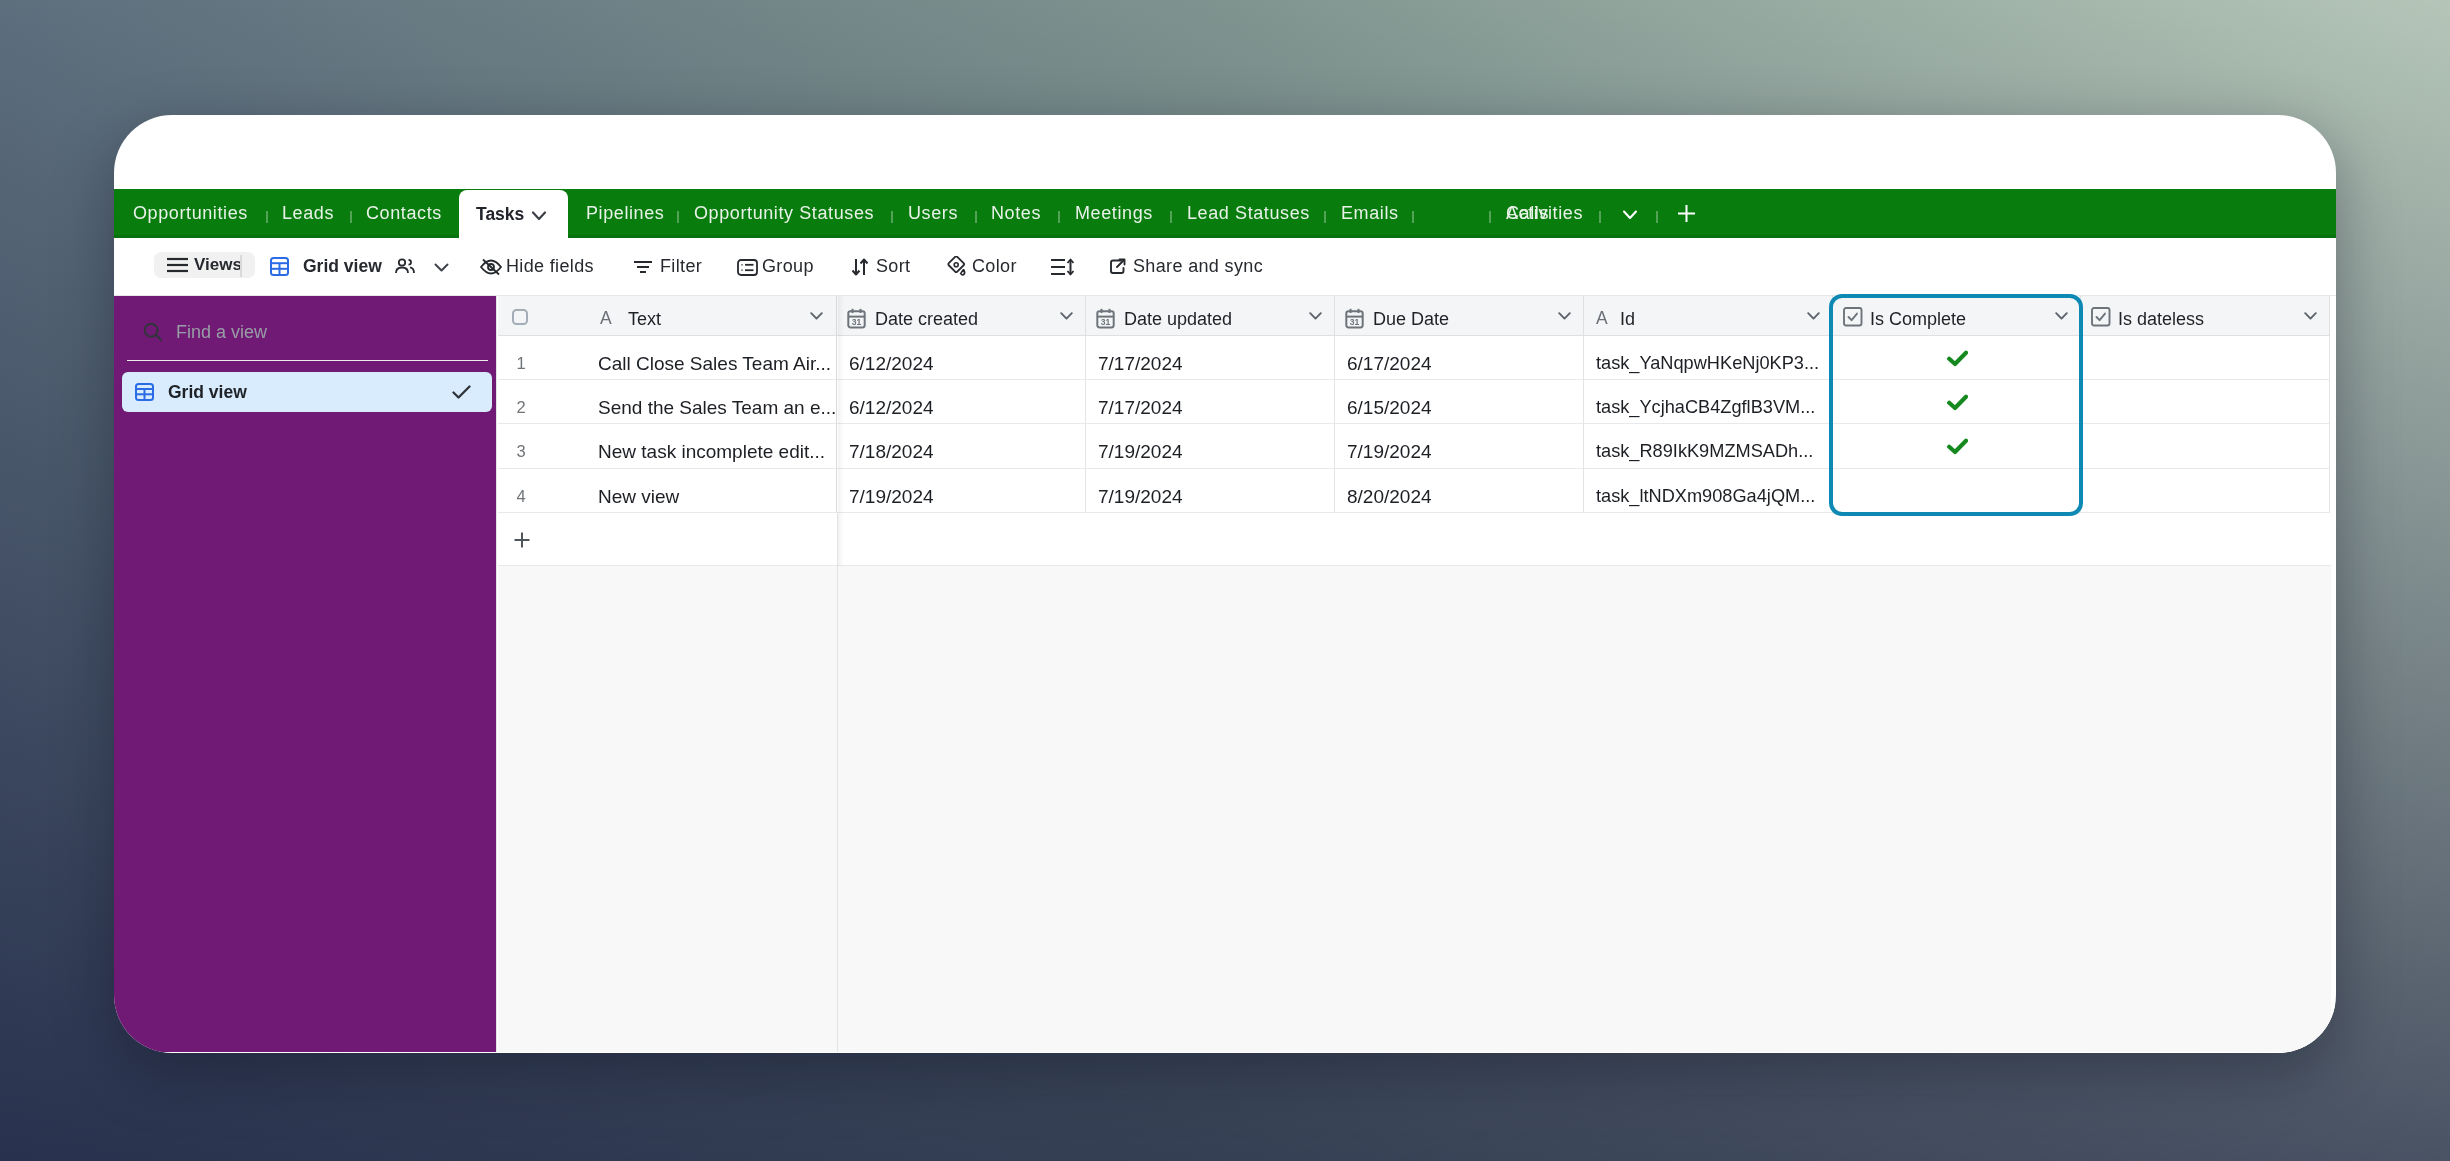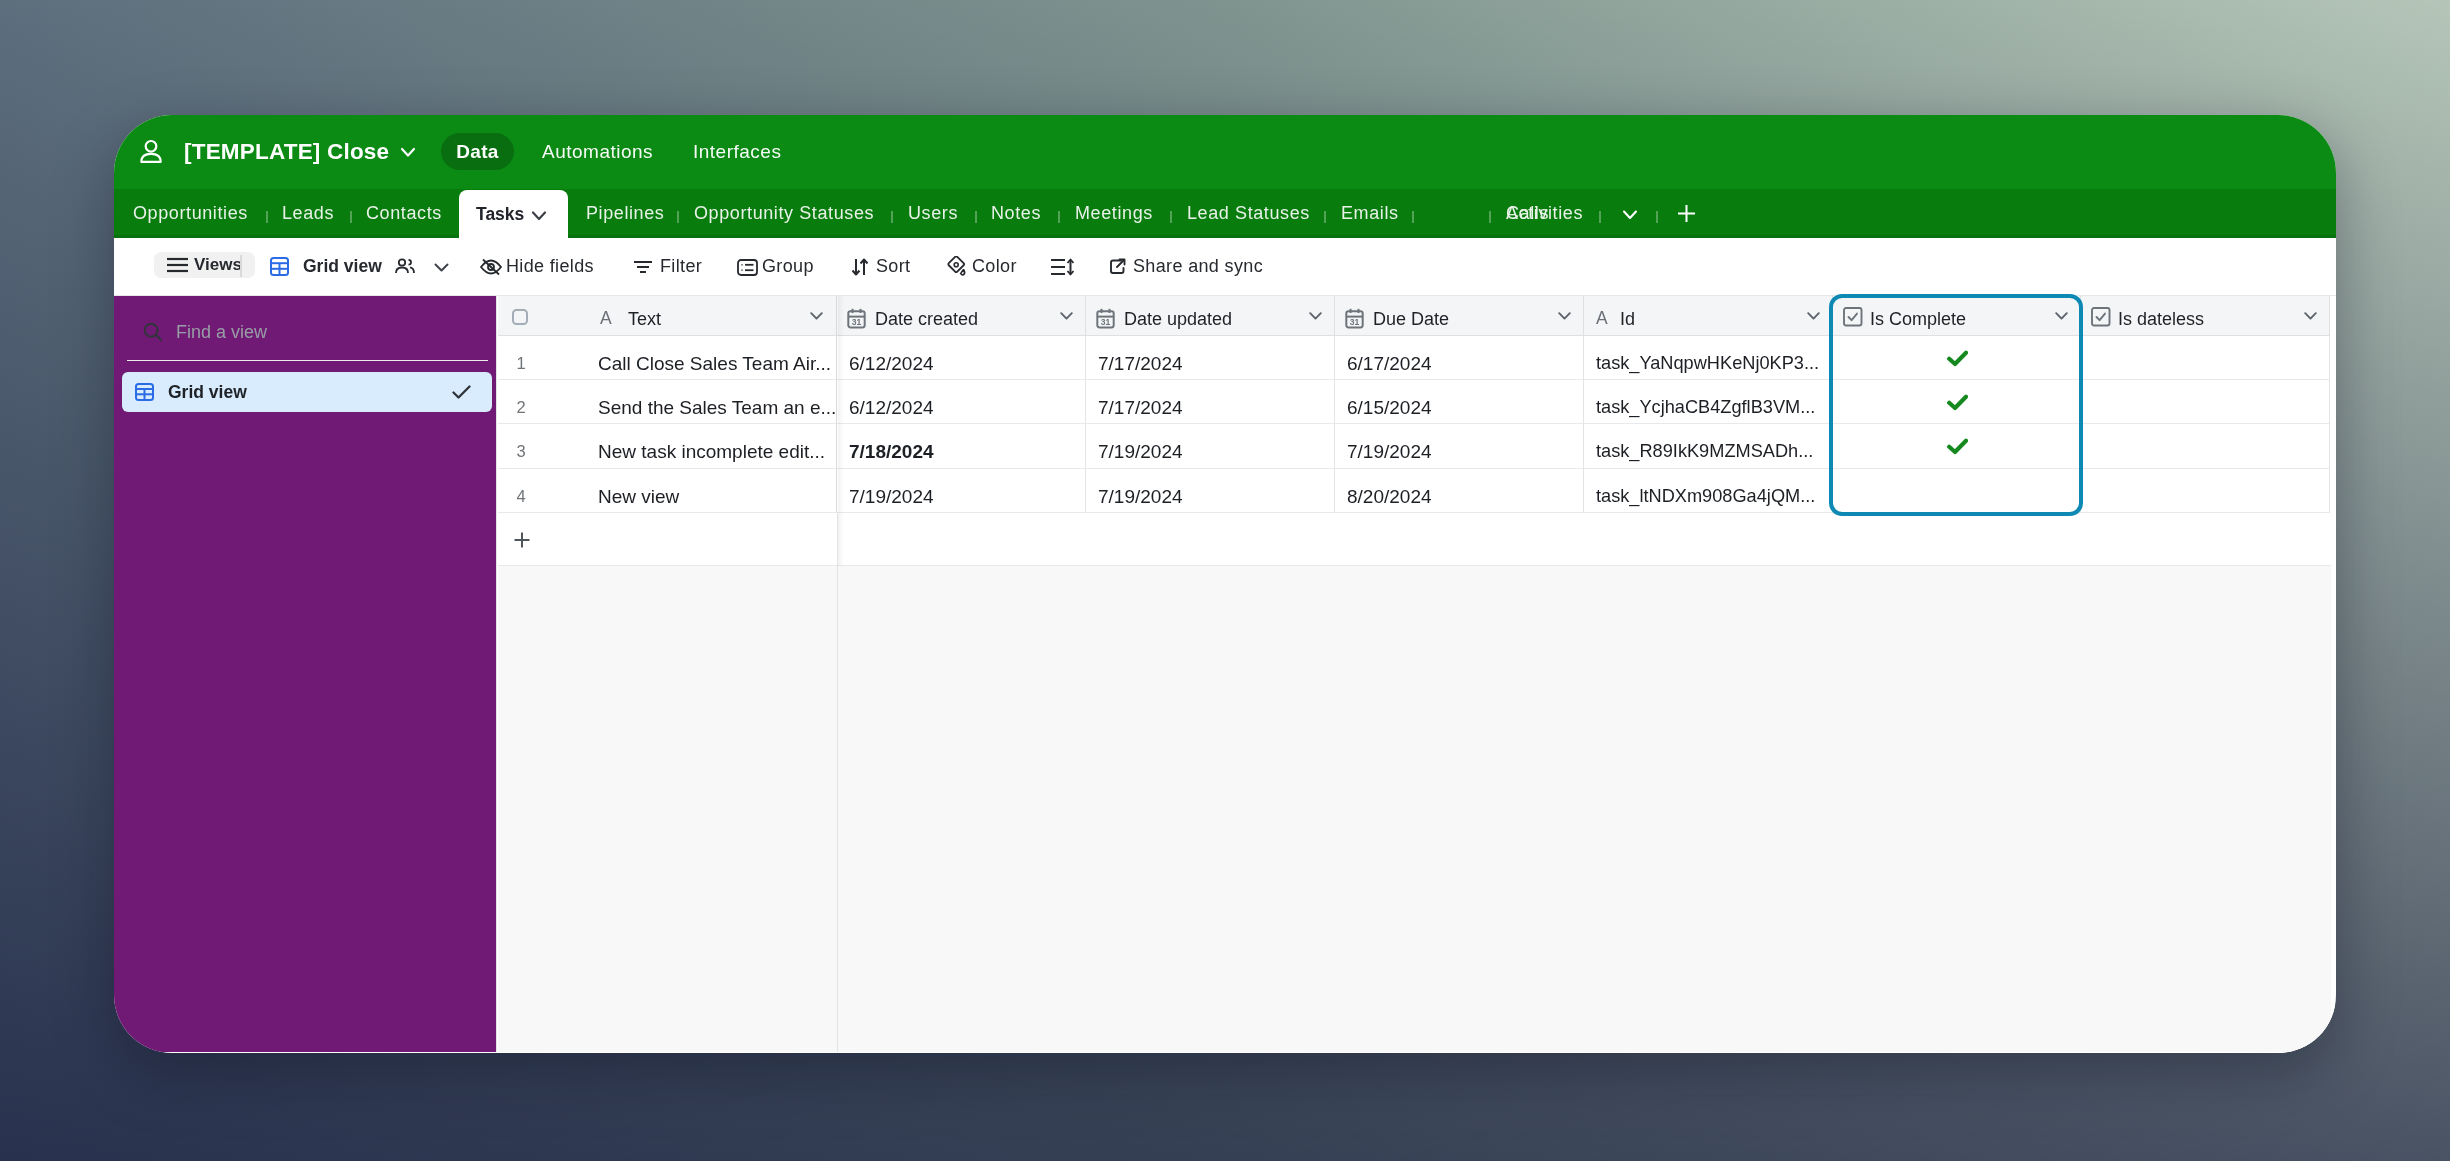--- a/index.html
+++ b/index.html
@@ -59,33 +59,20 @@
   .emptyarea { position:absolute; left:0; top:270.2px; width:1833px; bottom:0; background:#f8f8f9; }
   .pline { position:absolute; left:339px; top:216.8px; bottom:0; width:1px; background:#e3e4e6; }
   .pshadow { position:absolute; left:340px; top:0; height:270px; width:6px; background:linear-gradient(to right, rgba(0,0,0,0.05), rgba(0,0,0,0)); z-index:2;}
   .tealbox { position:absolute; left:1331px; top:-2px; width:254px; height:221.5px; border:4.5px solid #0d89b4; border-radius:13px; z-index:5; }
   svg { display:block; }
 </style>
 </head>
 <body>
 <div class="win">
 
-  <div class="topbar">
-    <svg class="abs" style="left:26px; top:24px;" width="22" height="24" viewBox="0 0 22 24">
-      <circle cx="11" cy="7.3" r="5.3" fill="none" stroke="#fff" stroke-width="2.2"></circle>
-      <path d="M 1.3 22.8 Q 1.3 14.8 11 14.8 Q 20.7 14.8 20.7 22.8 Z" fill="none" stroke="#fff" stroke-width="2.2" stroke-linejoin="round"></path>
-    </svg>
-    <div class="title">[TEMPLATE] Close</div>
-    <svg class="abs" style="left:286px; top:32px;" width="16" height="11" viewBox="0 0 16 11">
-      <polyline points="2,2 8,8.5 14,2" fill="none" stroke="#fff" stroke-width="2.2" stroke-linecap="round" stroke-linejoin="round"></polyline>
-    </svg>
-    <div class="pill">Data</div>
-    <div class="topnav" style="left:428px;">Automations</div>
-    <div class="topnav" style="left:579px;">Interfaces</div>
-  </div>
 
   <div class="tabbar">
     <div class="tab" style="left:19px;">Opportunities</div>
     <div class="tsep" style="left:152px;"></div>
     <div class="tab" style="left:168px;">Leads</div>
     <div class="tsep" style="left:236px;"></div>
     <div class="tab" style="left:252px;">Contacts</div>
     <div class="tab" style="left:472px;">Pipelines</div>
     <div class="tsep" style="left:563px;"></div>
     <div class="tab" style="left:580px;">Opportunity Statuses</div>
@@ -345,21 +332,21 @@
               <polyline points="2.2,8.8 8,14 19,2.8" fill="none" stroke="#15891d" stroke-width="4.2" stroke-linecap="round" stroke-linejoin="round"></polyline>
             </svg>
           </div>
         <div class="cell" style="width:249px;"></div>
       </div>
       <div class="row" style="top:128.4px;">
         <div class="cell" style="width:339px; border-right-color:#d7d9db;">
             <div class="rnum">3</div>
             <div class="ctext" style="left:100px;">New task incomplete edit...</div>
           </div>
-        <div class="cell" style="width:249px;font-weight:bold;">
+        <div class="cell" style="width:249px;">
             <div class="ctext" style="left:12px;">7/18/2024</div>
           </div>
         <div class="cell" style="width:249px;">
             <div class="ctext" style="left:12px;">7/19/2024</div>
           </div>
         <div class="cell" style="width:249px;">
             <div class="ctext" style="left:12px;">7/19/2024</div>
           </div>
         <div class="cell" style="width:249px;">
             <div class="ctext idt" style="left:12px;">task_R89IkK9MZMSADh...</div>

